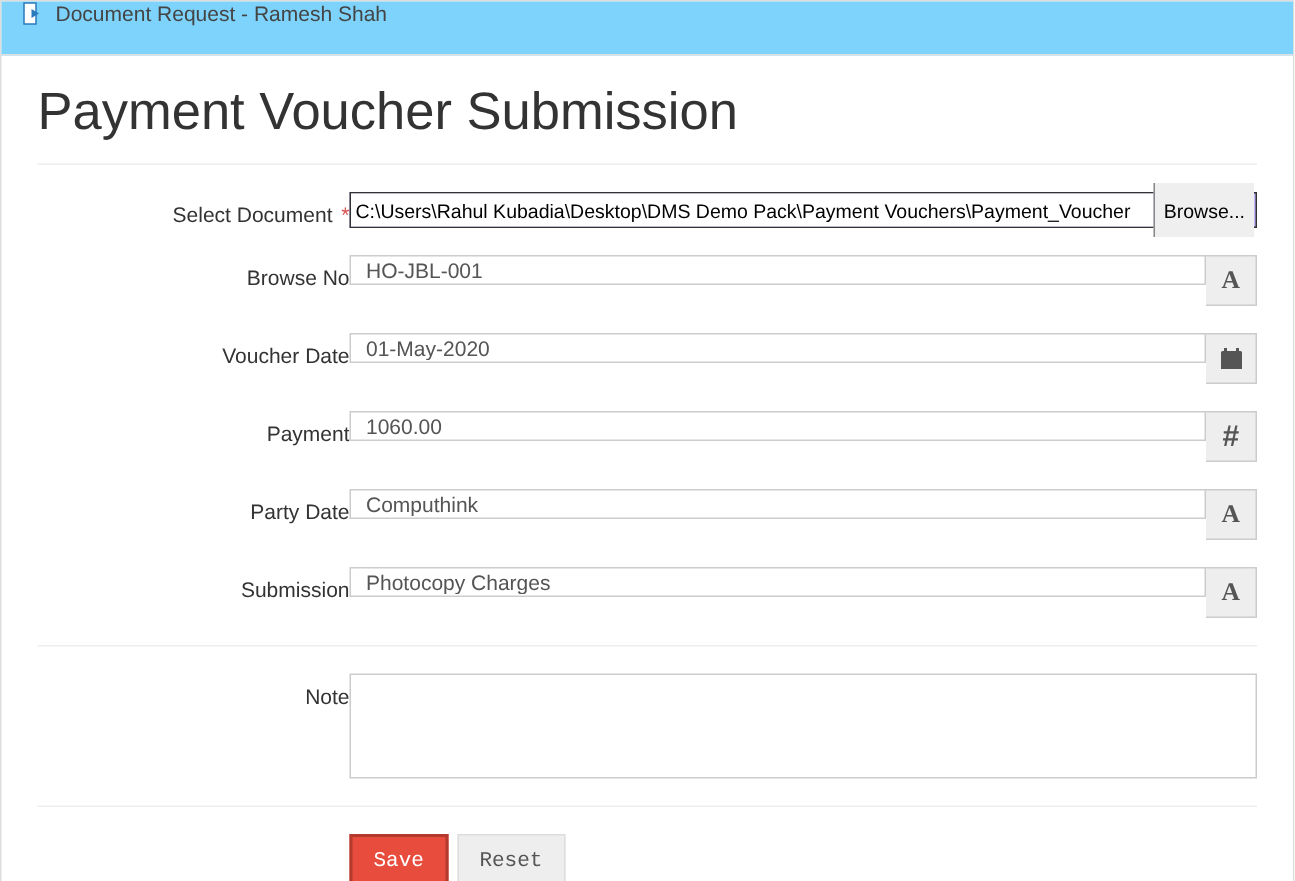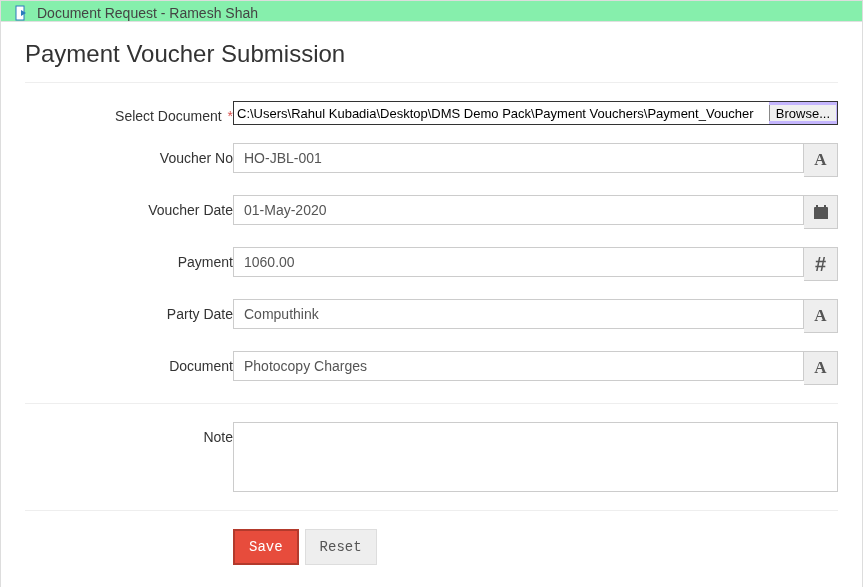--- a/index.html
+++ b/index.html
@@ -12,42 +12,42 @@
       font-size: 14px;
       color: #333;
       background: #fff;
     }
     .window {
       width: 863px;
       border: 1px solid #ddd;
       background: #fff;
     }
     .titlebar {
-      height: 21px;
-      background: #86efac;
+      height: 36px;
+      background: #7dd3fc;
       border-bottom: 1px solid #e0e0e0;
       display: flex;
-      align-items: flex-end;
+      align-items: flex-start;
       padding: 0 12px;
       gap: 8px;
     }
     .titlebar-icon {
       display: flex;
       align-items: center;
       justify-content: center;
     }
     .titlebar-title {
       color: #444;
       font-size: 14px;
     }
     .content {
       padding: 18px 24px 28px 24px;
     }
     .page-title {
-      font-size: 24px;
+      font-size: 35px;
       font-weight: 300;
       color: #333;
       padding-bottom: 14px;
       border-bottom: 1px solid #eee;
       margin-bottom: 18px;
     }
     .form-row {
       display: flex;
       align-items: flex-start;
       margin-bottom: 18px;
@@ -87,27 +87,27 @@
     }
     .browse-btn {
       padding: 0 6px;
       font-size: 13px;
       background: #efefef;
       border: none;
       border-left: 1px solid #888;
       cursor: pointer;
       white-space: nowrap;
       overflow: hidden;
-      height: 16px;
+      height: 36px;
       align-self: center;
       margin-right: 1px;
     }
     .text-input {
       flex: 1;
-      height: 30px;
+      height: 20px;
       padding: 0 10px;
       border: 1px solid #ccc;
       font-size: 14px;
       font-family: inherit;
       color: #555;
       background: #fff;
       outline: none;
     }
     .addon {
       width: 34px;
@@ -191,21 +191,21 @@
       </div>
       <div class="form-control-wrap">
         <div class="file-wrap">
           <input type="text" class="file-path" value="C:\Users\Rahul Kubadia\Desktop\DMS Demo Pack\Payment Vouchers\Payment_Voucher" style="">
           <button class="browse-btn">Browse...</button>
         </div>
       </div>
     </div>
 
     <div class="form-row">
-      <div class="form-label">Voucher No</div>
+      <div class="form-label">Browse No</div>
       <div class="form-control-wrap">
         <input type="text" class="text-input" value="HO-JBL-001" style="">
         <div class="addon">
           <span class="addon-font">A</span>
         </div>
       </div>
     </div>
 
     <div class="form-row">
       <div class="form-label">Voucher Date</div>
@@ -236,21 +236,21 @@
       <div class="form-label">Party Date</div>
       <div class="form-control-wrap">
         <input type="text" class="text-input" value="Computhink" style="">
         <div class="addon">
           <span class="addon-font">A</span>
         </div>
       </div>
     </div>
 
     <div class="form-row">
-      <div class="form-label">Document</div>
+      <div class="form-label">Submission</div>
       <div class="form-control-wrap">
         <input type="text" class="text-input" value="Photocopy Charges" style="">
         <div class="addon">
           <span class="addon-font">A</span>
         </div>
       </div>
     </div>
 
     <div class="divider"></div>
 

